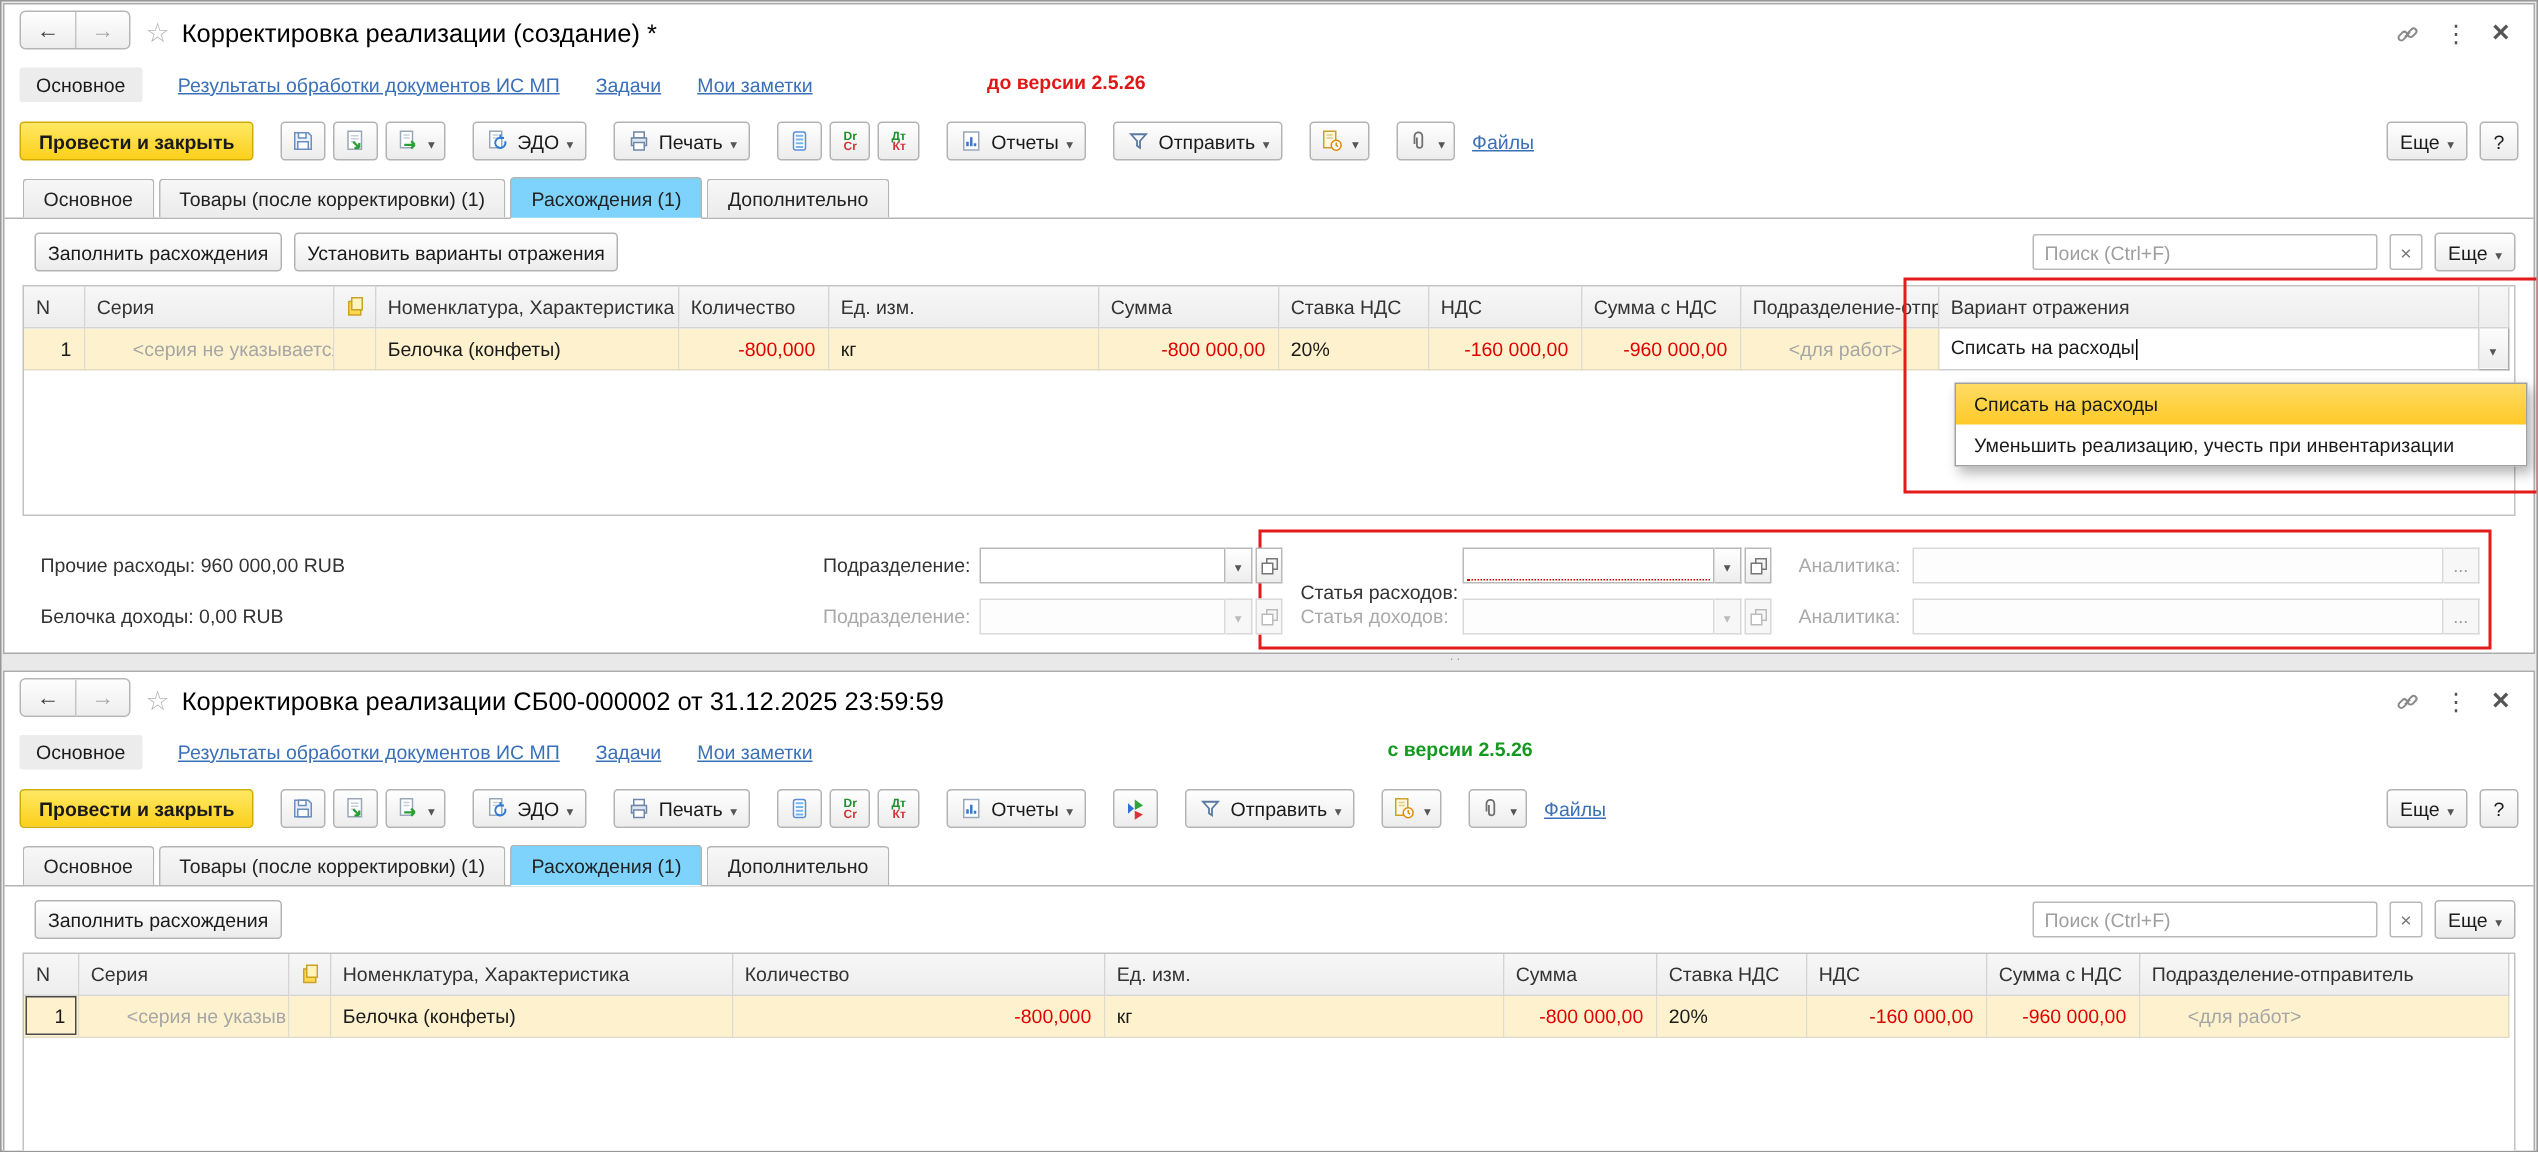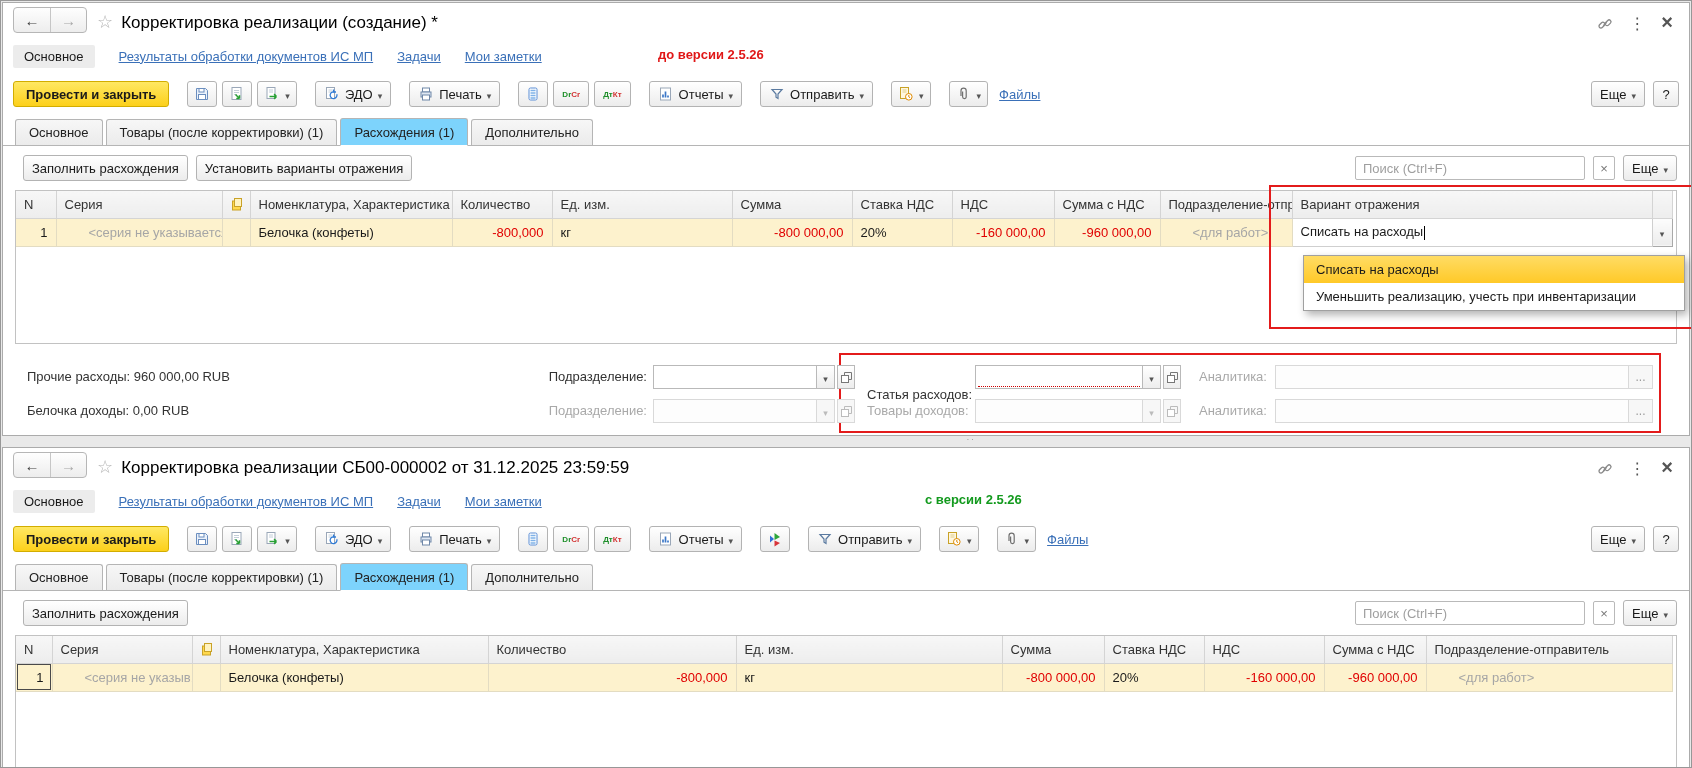--- a/index.html
+++ b/index.html
@@ -33,21 +33,21 @@
   
   .toolbar{display:flex;align-items:center;gap:5px;padding:0 10px;margin-top:10px;height:30px;}
   .tbtn{display:inline-flex;align-items:center;gap:5px;height:26px;padding:0 8px;background:linear-gradient(#ffffff,#ececec);border:1px solid #b3b3b3;border-radius:3px;font-size:13px;color:#1a1a1a;box-sizing:border-box;white-space:nowrap;cursor:default;}
   .tbtn.icononly{padding:0 6px;}
   .primary{background:linear-gradient(#ffe863,#fcd01b);border:1px solid #d2ad00;font-weight:bold;padding:0 12px;}
   .caret::after{content:"▾";font-size:9px;color:#555;}
   .gap{width:8px;}
   .qmark{width:26px;justify-content:center;padding:0;}
   .toolbar .right{margin-left:auto;display:flex;gap:8px;align-items:center;}
   .fileslink{color:#3a70b8;font-size:13px;text-decoration:underline;margin-left:6px;cursor:pointer;}
-  .badge2{display:flex;line-height:7px;font-size:8px;font-weight:bold;padding:1px 2px;}
+  .badge2{display:flex;flex-direction:column;line-height:7px;font-size:8px;font-weight:bold;padding:1px 2px;}
   .badge2 .t{color:#1e8f2a;align-self:flex-start;}
   .badge2 .b{color:#d23333;align-self:flex-end;}
 
   
   .tabs{display:flex;align-items:flex-end;gap:3px;padding-left:12px;margin-top:8px;height:29px;border-bottom:1px solid #b5b5b5;box-sizing:border-box;}
   .tab{height:26px;box-sizing:border-box;display:flex;align-items:center;padding:0 13px;font-size:13px;background:linear-gradient(#f7f7f7,#ebebeb);border:1px solid #b5b5b5;border-bottom:none;border-radius:3px 3px 0 0;color:#222;margin-bottom:0;cursor:default;}
   .tab.active{background:#7dd3fc;height:28px;margin-bottom:-1px;border-bottom:1px solid #fff;}
 
   
   .cmdbar{display:flex;align-items:center;gap:8px;padding:0 12px 0 20px;margin-top:8px;height:28px;}
@@ -405,21 +405,21 @@
             </svg>
           </span>
         </div>
     </div>
     <span class="f-label dis" style="left:1196px;top:366px;">Аналитика:</span>
     <div class="combo disabled" style="left:1272px;top:362px;width:378px;">
       <div class="cinput"></div>
       <div class="dotsbtn">...</div>
     </div>
 
-    <span class="f-label dis" style="left:864px;top:400px;">Товары доходов:</span>
+    <span class="f-label dis" style="left:864px;top:400px;">Статья доходов:</span>
     <div class="combo disabled" style="left:972px;top:396px;width:206px;">
       <div class="cinput"></div>
       <div class="cbtn">
           <span class="caret"></span>
         </div>
       <div class="cbtn openbtn">
           <span>
             <svg width="13" height="13" viewBox="0 0 13 13">
               <rect x="1.5" y="4.5" width="7" height="7" fill="#fff" stroke="#bbb"></rect>
               <path d="M4.5 4.5v-3h7v7h-3" fill="none" stroke="#bbb"></path>

